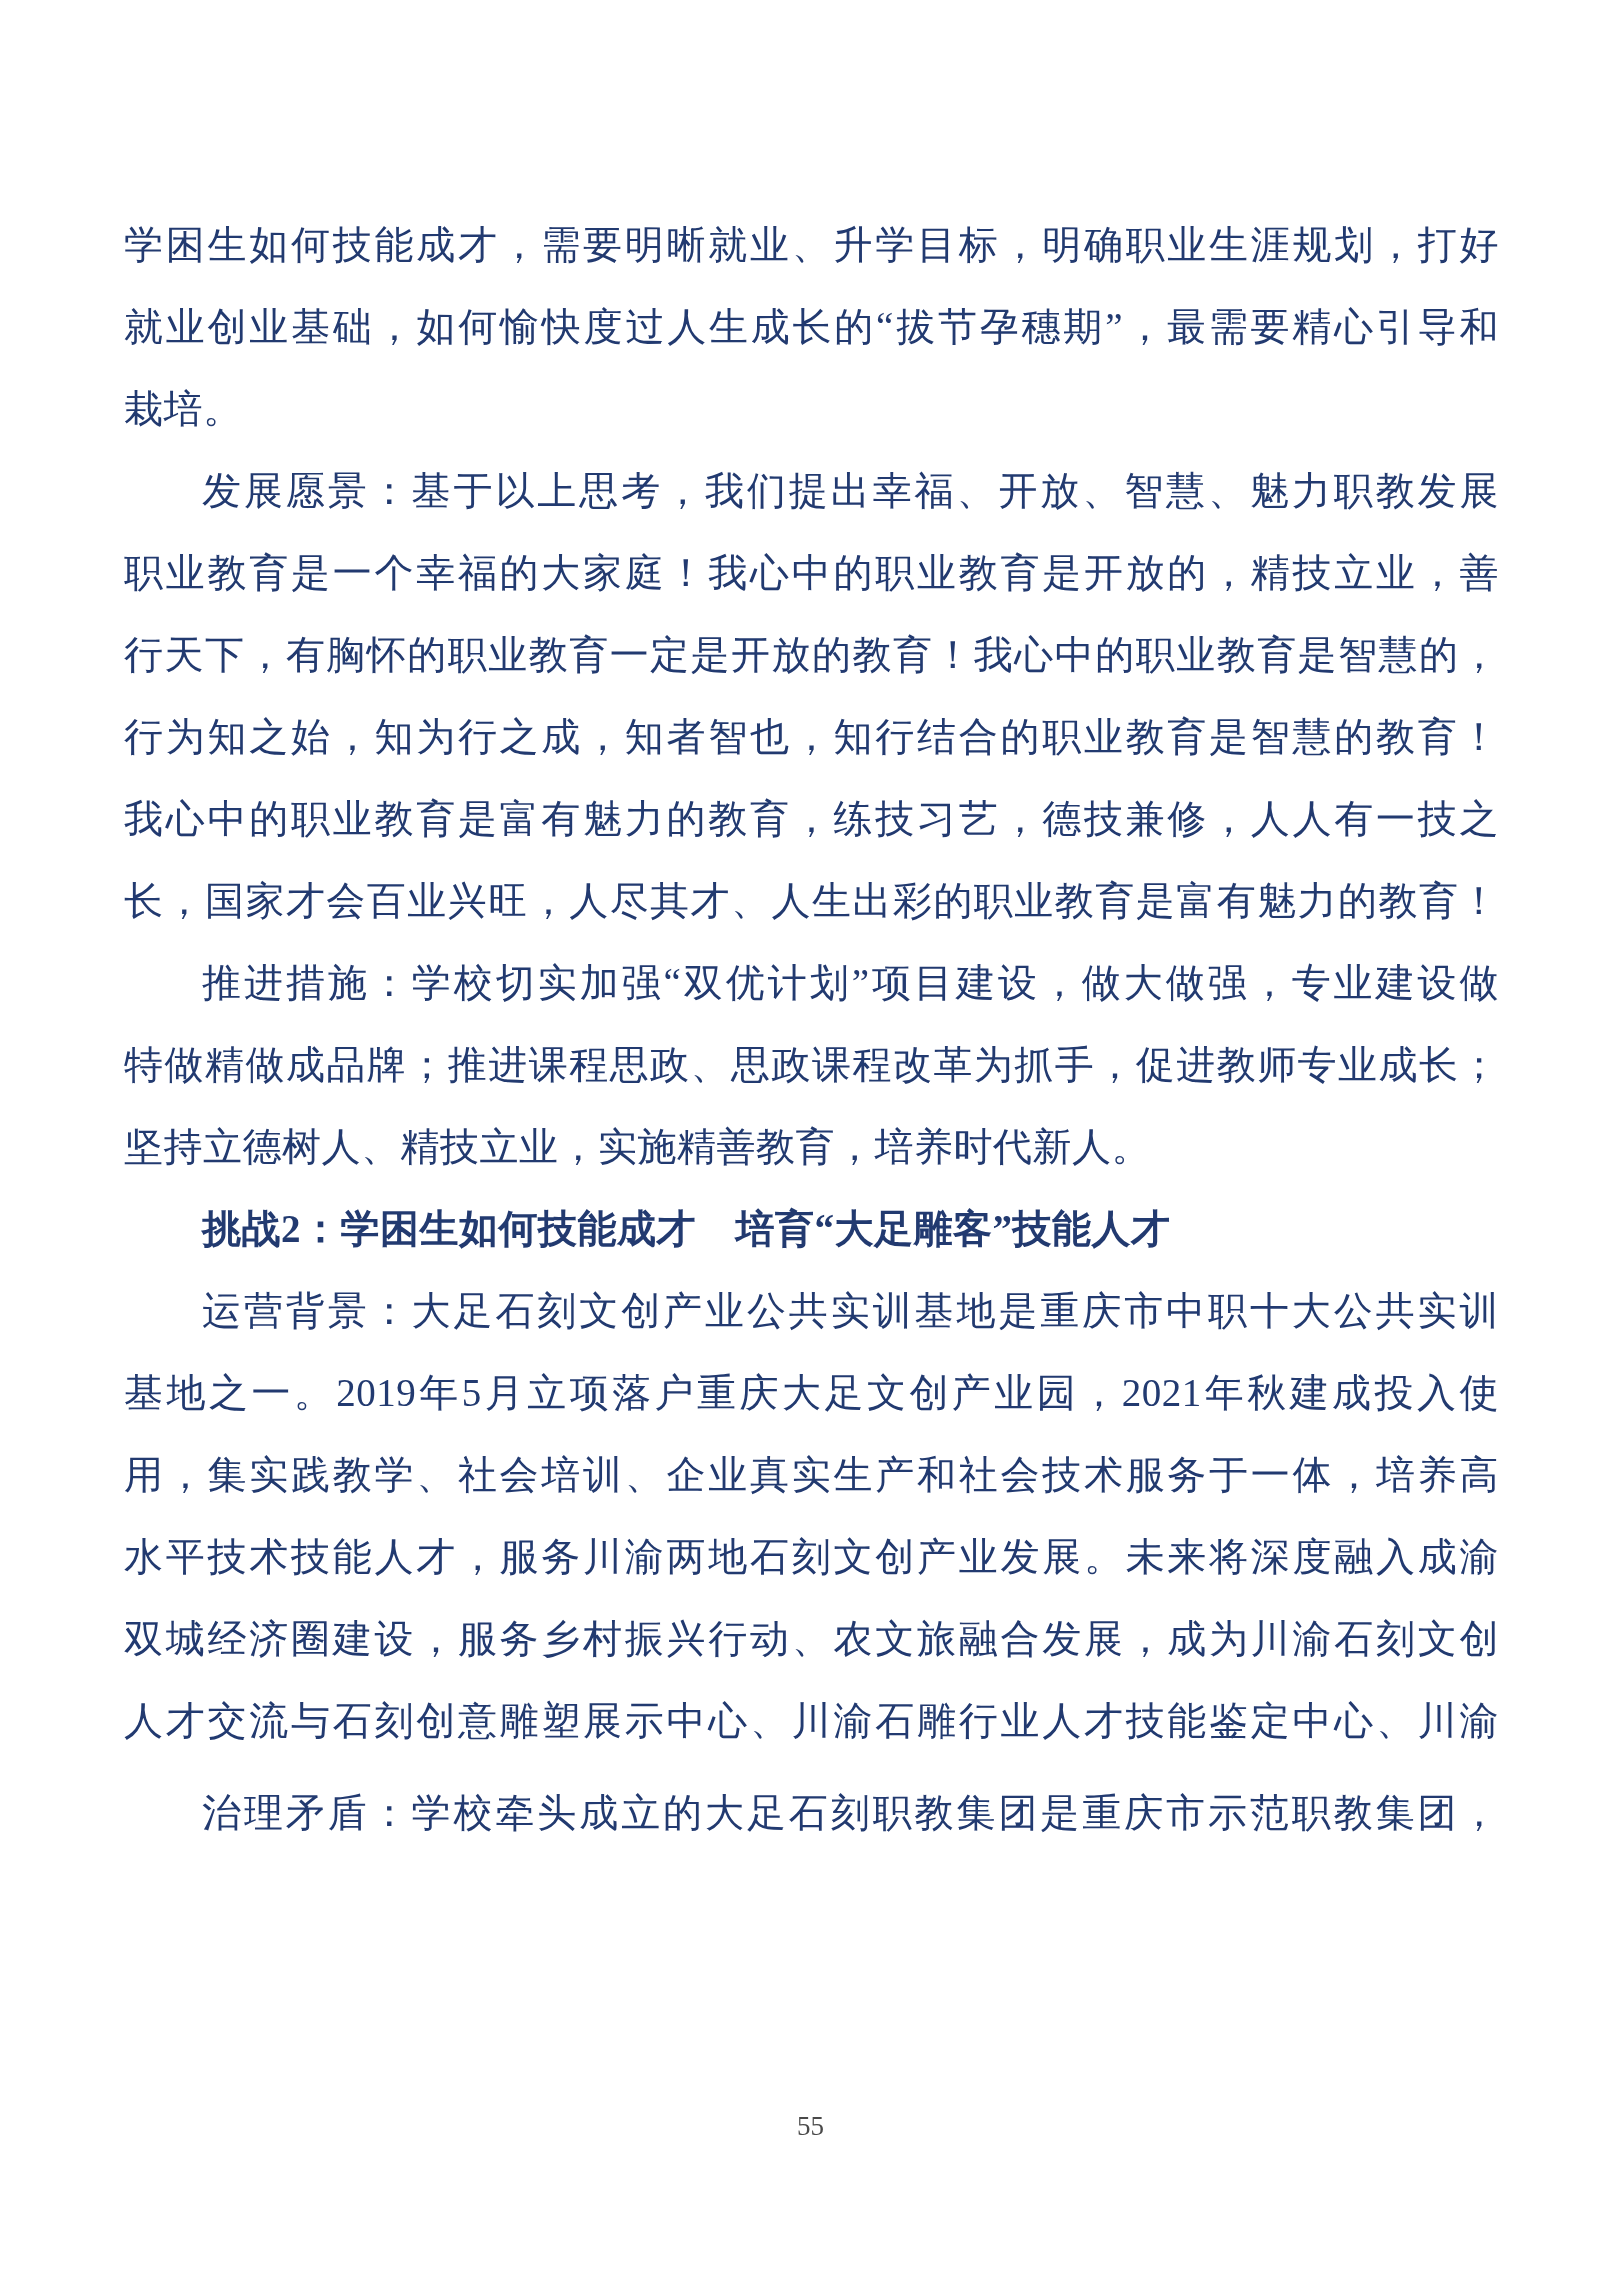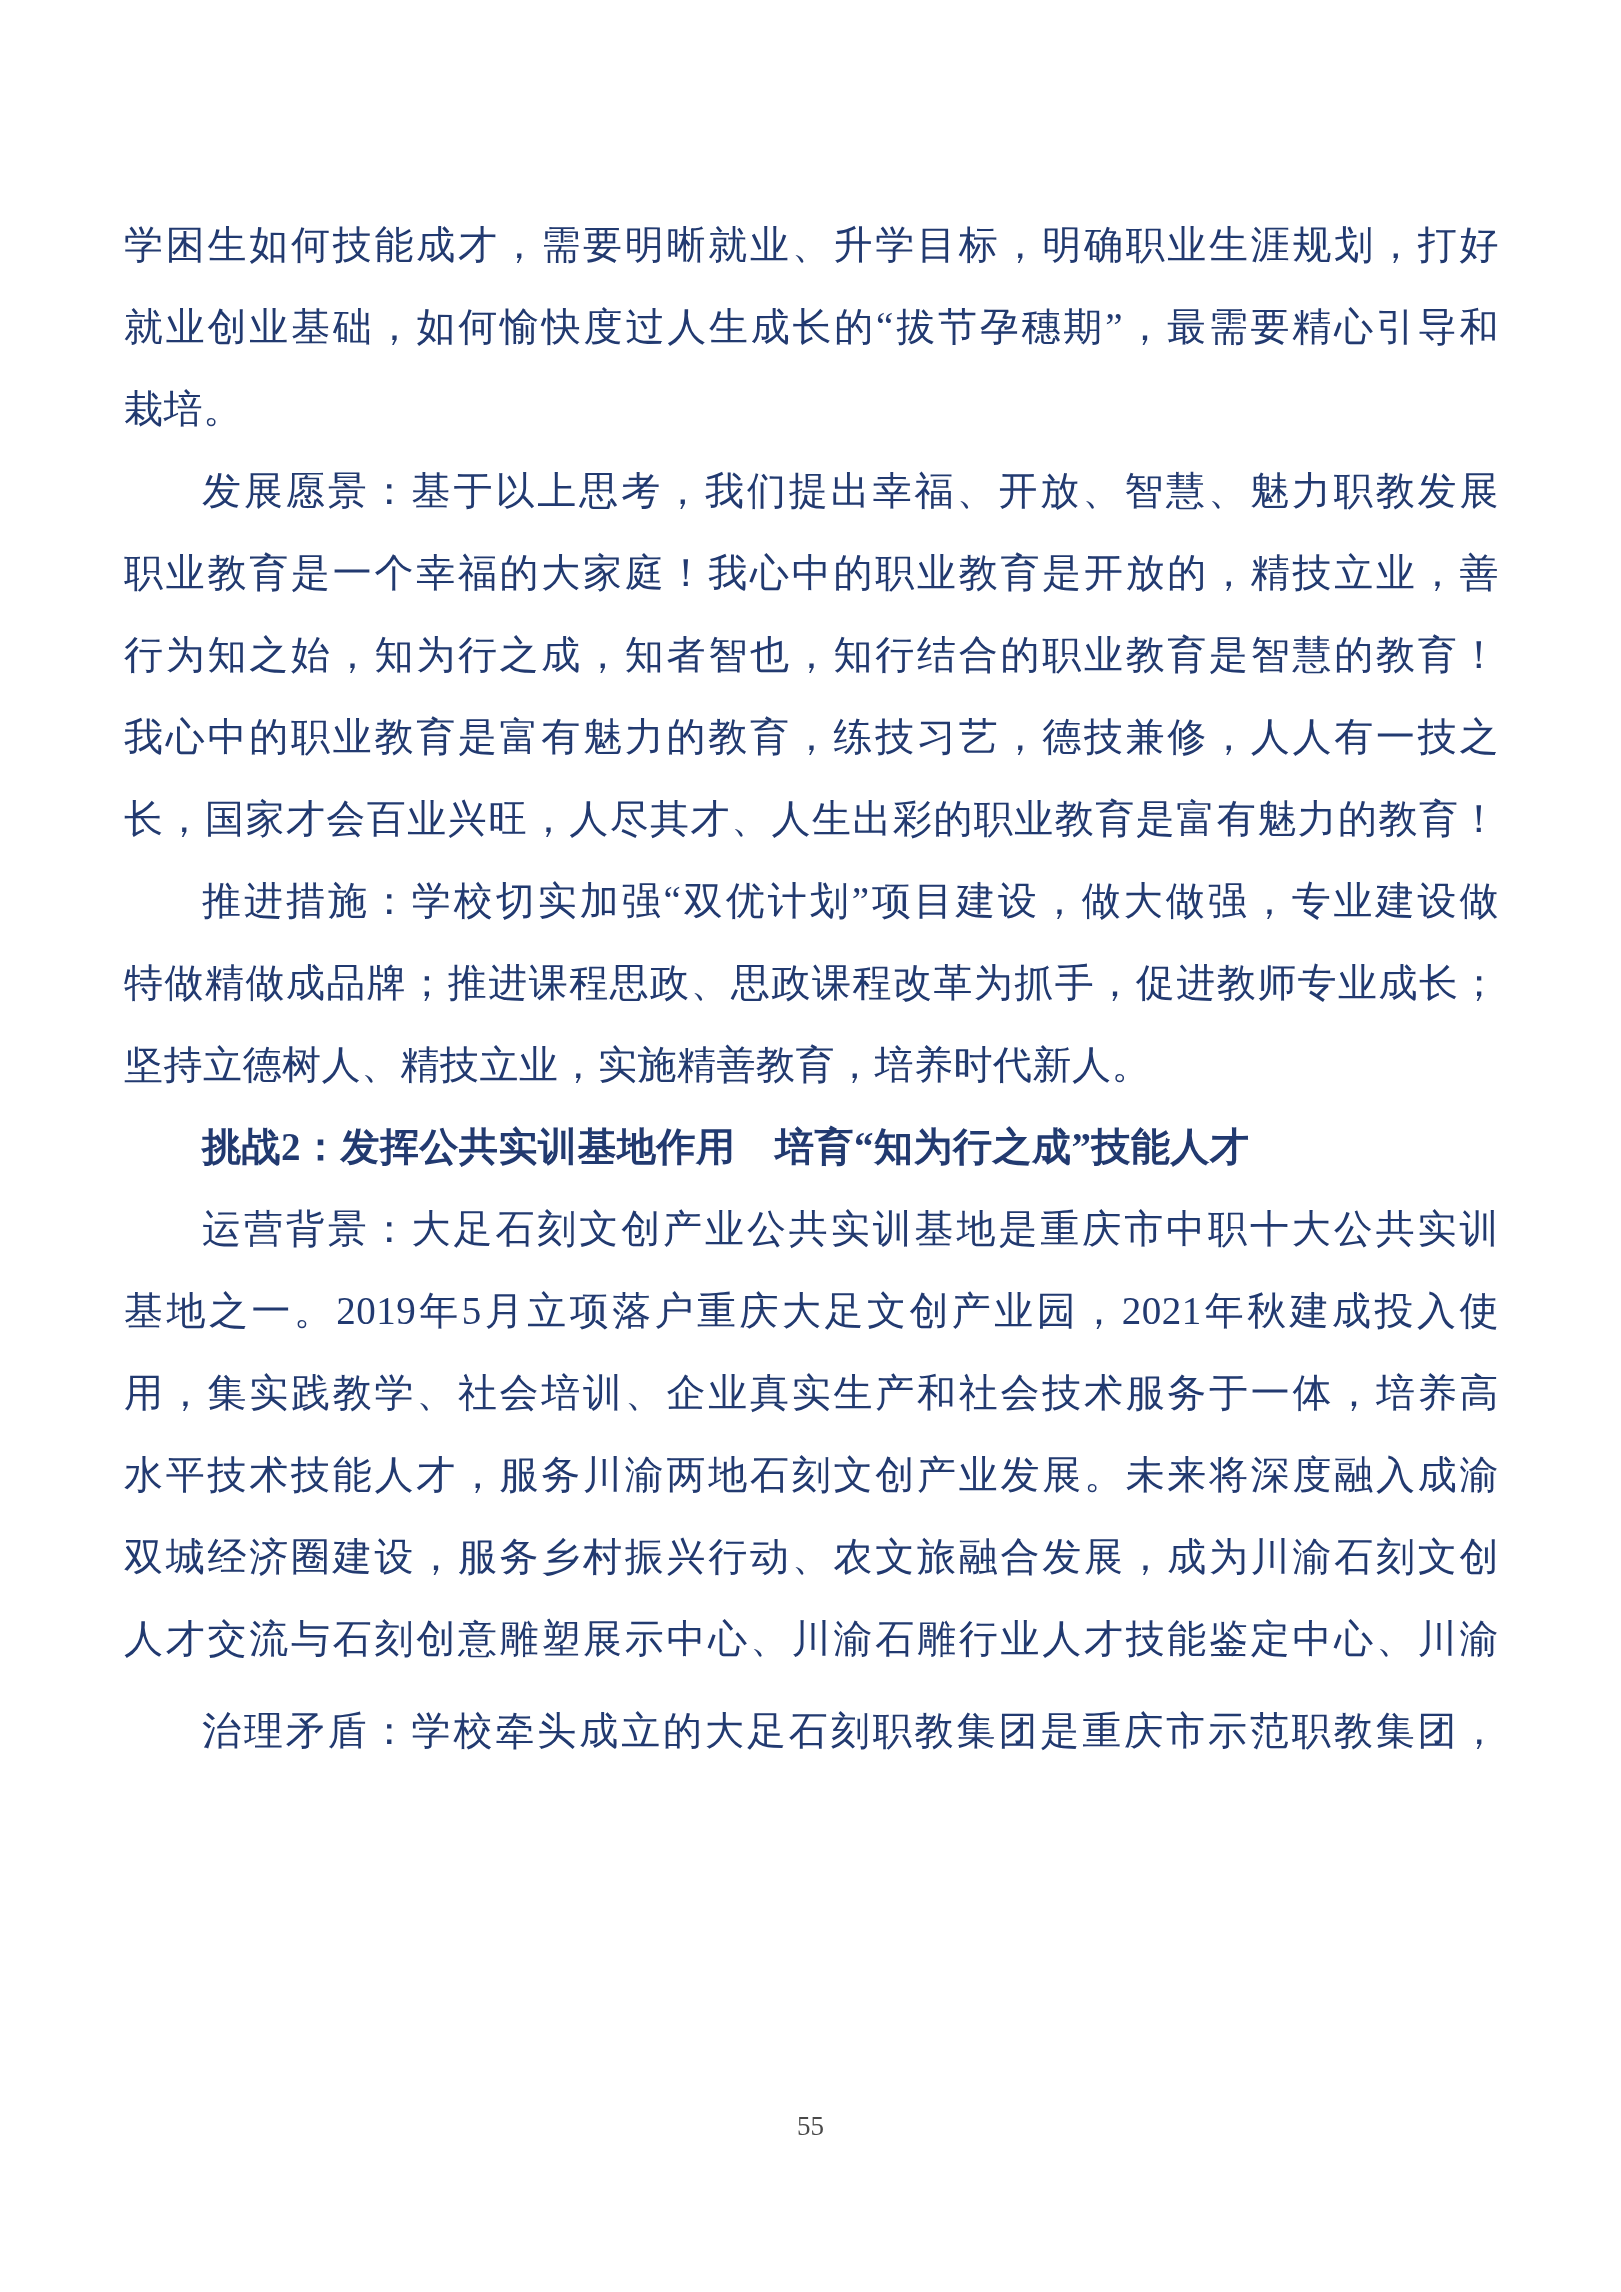--- a/index.html
+++ b/index.html
@@ -60,27 +60,28 @@
 </head>
 <body>
 
 <div class="page">
   <div class="text-block">
     <div class="line justify">学困生如何技能成才，需要明晰就业、升学目标，明确职业生涯规划，打好</div>
     <div class="line justify">就业创业基础，如何愉快度过人生成长的“拔节孕穗期”，最需要精心引导和</div>
     <div class="line">栽培。</div>
     <div class="line indent justify">发展愿景：基于以上思考，我们提出幸福、开放、智慧、魅力职教发展</div>
     <div class="line justify">职业教育是一个幸福的大家庭！我心中的职业教育是开放的，精技立业，善</div>
+    <div class="line justify">行天下，有胸怀的职业教育一定是开放的教育！我心中的职业教育是智慧的，</div>
     <div class="line justify">行为知之始，知为行之成，知者智也，知行结合的职业教育是智慧的教育！</div>
     <div class="line justify">我心中的职业教育是富有魅力的教育，练技习艺，德技兼修，人人有一技之</div>
     <div class="line justify">长，国家才会百业兴旺，人尽其才、人生出彩的职业教育是富有魅力的教育！</div>
     <div class="line indent justify">推进措施：学校切实加强“双优计划”项目建设，做大做强，专业建设做</div>
     <div class="line justify">特做精做成品牌；推进课程思政、思政课程改革为抓手，促进教师专业成长；</div>
     <div class="line">坚持立德树人、精技立业，实施精善教育，培养时代新人。</div>
-    <div class="line heading indent">挑战2：发挥公共实训基地作用　培育“知为行之成”技能人才</div>
+    <div class="line heading indent">挑战2：学困生如何技能成才　培育“大足雕客”技能人才</div>
     <div class="line indent justify">运营背景：大足石刻文创产业公共实训基地是重庆市中职十大公共实训</div>
     <div class="line justify">基地之一。2019年5月立项落户重庆大足文创产业园，2021年秋建成投入使</div>
     <div class="line justify">用，集实践教学、社会培训、企业真实生产和社会技术服务于一体，培养高</div>
     <div class="line justify">水平技术技能人才，服务川渝两地石刻文创产业发展。未来将深度融入成渝</div>
     <div class="line justify">双城经济圈建设，服务乡村振兴行动、农文旅融合发展，成为川渝石刻文创</div>
     <div class="line justify">人才交流与石刻创意雕塑展示中心、川渝石雕行业人才技能鉴定中心、川渝</div>
     <div class="line indent justify space-before">治理矛盾：学校牵头成立的大足石刻职教集团是重庆市示范职教集团，</div>
   </div>
   <div class="page-number">55</div>
 </div>

